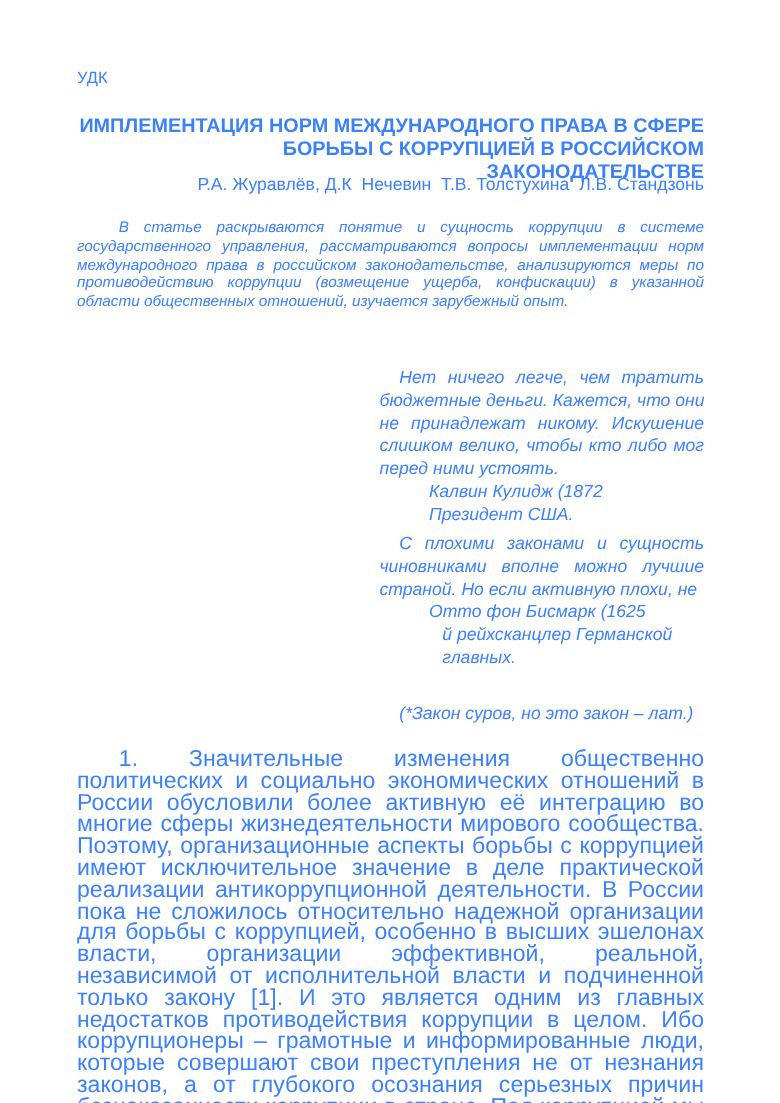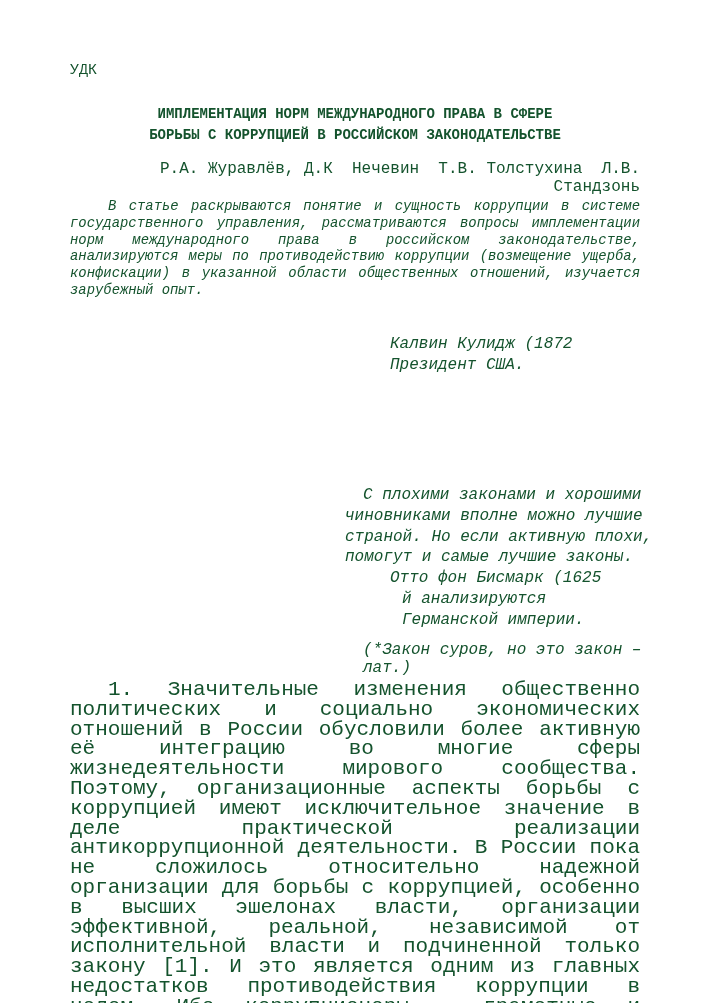--- a/index.html
+++ b/index.html
@@ -5,38 +5,38 @@
   html, body {
     margin: 0;
     padding: 0;
     background: #ffffff;
   }
   .page {
     position: relative;
     width: 654px;
     height: 1003px;
     background: #ffffff;
-    color: #14532d;
-    font-family: Liberation Mono, monospace;
+    color: #3b82f6;
+    font-family: Liberation Sans, sans-serif;
     overflow: hidden;
   }
   .udc {
     position: absolute;
     left: 70px;
     top: 62px;
     font-size: 15px;
   }
   .title-block {
     position: absolute;
     left: 70px;
     top: 104px;
     width: 570px;
-    text-align: center;
+    text-align: right;
     font-weight: bold;
-    font-size: 14px;
+    font-size: 18px;
     line-height: 21px;
   }
   .authors {
     position: absolute;
     left: 70px;
     top: 160px;
     width: 570px;
     text-align: right;
     font-size: 16px;
     white-space: pre-wrap;
@@ -114,33 +114,39 @@
     <div>БОРЬБЫ С КОРРУПЦИЕЙ В РОССИЙСКОМ ЗАКОНОДАТЕЛЬСТВЕ</div>
   </div>
 
   <div class="authors">Р.А. Журавлёв, Д.К  Нечевин  Т.В. Толстухина  Л.В. Стандзонь</div>
 
   <div class="annotation-block">
     <p>В статье раскрываются понятие и сущность коррупции в системе государственного управления, рассматриваются вопросы имплементации норм международного права в российском законодательстве, анализируются меры по противодействию коррупции (возмещение ущерба, конфискации) в указанной области общественных отношений, изучается зарубежный опыт.</p>
   </div>
 
   <div class="epigraph epigraph-1">
+    <div class="epi-lines">
+        <div>Нет ничего легче, чем тратить</div>
+        <div>бюджетные деньги. Кажется, что они</div>
+        <div>не принадлежат никому. Искушение</div>
+        <div>слишком велико, чтобы кто либо мог</div>
+        <div>перед ними устоять.</div>
+      </div>
     <div class="epi-attr-1">Калвин Кулидж (1872</div>
     <div class="epi-attr-2">Президент США.</div>
   </div>
 
   <div class="epigraph epigraph-2">
     <div class="epi-lines">
-        <div>С плохими законами и хорошими</div>
+        <div>С плохими законами и сущность</div>
         <div>чиновниками вполне можно лучшие</div>
         <div>страной. Но если активную плохи, не</div>
-        <div>помогут и самые лучшие законы.</div>
       </div>
     <div class="epi-attr-1">Отто фон Бисмарк (1625</div>
-    <div class="epi-attr-2">й анализируются Германской империи.</div>
+    <div class="epi-attr-2">й рейхсканцлер Германской главных.</div>
   </div>
 
   <div class="latin-note">(*Закон суров, но это закон – лат.)</div>
 
   <div class="body-text">1. Значительные изменения общественно политических и социально экономических отношений в России обусловили более активную её интеграцию во многие сферы жизнедеятельности мирового сообщества. Поэтому, организационные аспекты борьбы с коррупцией имеют исключительное значение в деле практической реализации антикоррупционной деятельности. В России пока не сложилось относительно надежной организации для борьбы с коррупцией, особенно в высших эшелонах власти, организации эффективной, реальной, независимой от исполнительной власти и подчиненной только закону [1]. И это является одним из главных недостатков противодействия коррупции в целом. Ибо коррупционеры – грамотные и информированные люди, которые совершают свои преступления не от незнания законов, а от глубокого осознания серьезных причин безнаказанности коррупции в стране. Под коррупцией мы понимаем широкое распространение противоправного образца</div>
 
 
 </div>
 
 </body></html>

